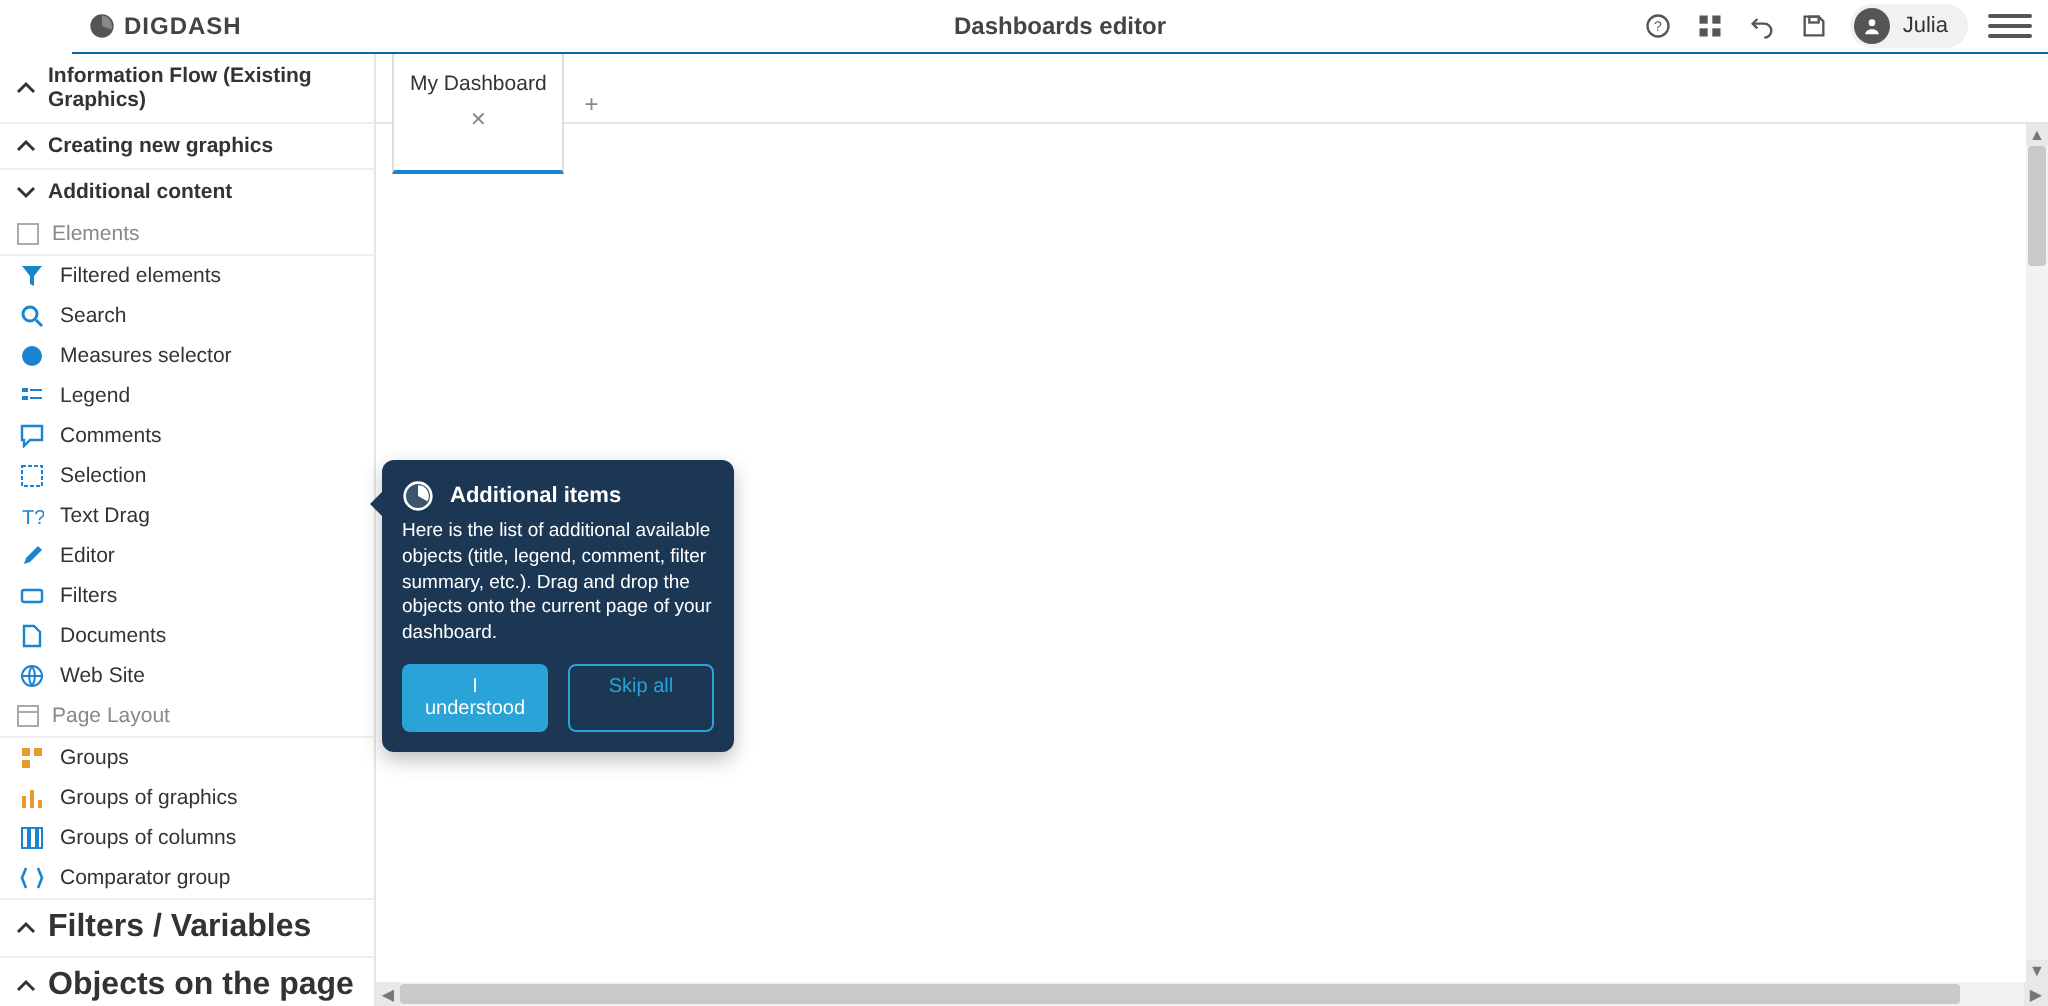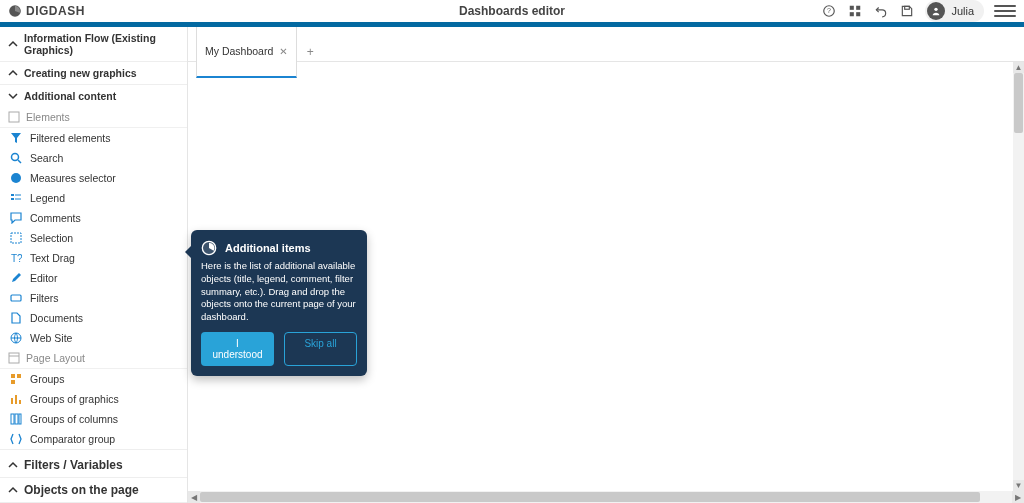--- a/index.html
+++ b/index.html
@@ -1,18 +1,18 @@
 <!DOCTYPE html>
 <html><head>
 <meta charset="utf-8">
 <style>
   * { box-sizing: border-box; margin: 0; padding: 0; }
   html, body { width: 1024px; height: 503px; font-family: Arial, Helvetica, sans-serif; font-size: 11px; color: #333; background:#fff; overflow:hidden;}
   
-  .header { height:27px; border-bottom:5px solid #0369a1; display:flex; align-items:center; padding:0 8px; position:relative;}
+  .header { height:27px; border-bottom:1px solid #0369a1; display:flex; align-items:center; padding:0 8px; position:relative;margin-left:36px;}
   .logo { display:flex; align-items:center; gap:4px; font-weight:700; color:#444; font-size:12px; letter-spacing:0.5px;}
   .logo svg { width:14px; height:14px; }
   .title { position:absolute; left:0; right:0; text-align:center; font-weight:700; font-size:12px; color:#444; pointer-events:none;}
   .header-right { margin-left:auto; display:flex; align-items:center; gap:10px;}
   .hicon { width:16px; height:16px; display:flex; align-items:center; justify-content:center; color:#555; cursor:pointer;}
   .user-pill { display:flex; align-items:center; gap:6px; background:#f1f1f1; border-radius:12px; padding:2px 10px 2px 2px; cursor:pointer;}
   .avatar { width:18px; height:18px; border-radius:50%; background:#555; display:flex; align-items:center; justify-content:center; color:#fff;}
   .hamburger { width:22px; height:18px; display:flex; flex-direction:column; justify-content:center; gap:3px; cursor:pointer;}
   .hamburger span{ height:2px; background:#555; width:100%; border-radius:1px;}
   
@@ -22,27 +22,27 @@
   .section-head { display:flex; align-items:center; gap:6px; padding:5px 8px; font-weight:700; color:#333; cursor:pointer; font-size:10.5px;}
   .chev { width:10px; height:10px; display:inline-flex; align-items:center; justify-content:center;}
   .chev svg{width:10px;height:10px;}
   .group-label { display:flex; align-items:center; gap:6px; padding:4px 8px; color:#888; border-bottom:1px solid #f0f0f0; font-size:10.5px;}
   .group-label .gicon{width:12px;height:12px;color:#aaa;display:flex;align-items:center;justify-content:center;}
   .items { }
   .item { display:flex; align-items:center; gap:8px; padding:4px 8px 4px 10px; cursor:grab; font-size:10.5px; color:#333;}
   .item .iicon{ width:12px; height:12px; display:flex; align-items:center; justify-content:center; color:#1b84d1;}
   .item .iicon.orange{color:#e79b2a;}
   .sidebar .flex-spacer{flex:1;}
-  .bottom-sections .section-head{font-size:12px;}
+  .bottom-sections .section-head{font-size:16px;}
   
   .main { flex:1; position:relative; display:flex; flex-direction:column; overflow:hidden;}
   .breadcrumb-tab { padding:3px 0 0 20px; font-size:10.5px; color:#333; }
   .breadcrumb-tab a{ color:#333; text-decoration:none; border-bottom:2px solid transparent; padding:0 4px 2px;}
   .tabbar { display:flex; align-items:center; gap:6px; padding-left:8px; border-bottom:1px solid #e5e5e5; height:20px;}
-  .tab { display:flex; align-items:center; gap:6px; padding:19px 8px; border:1px solid #ddd; border-bottom:2px solid #1b84d1; border-radius:3px 3px 0 0; background:#fff; font-size:10.5px; cursor:pointer;}
+  .tab { display:flex; align-items:center; gap:6px; padding:19px 8px; border:1px solid #ddd; border-bottom:2px solid #1b84d1; border-radius:3px 3px 0 0; background:#fff; font-size:10.5px; cursor:pointer;flex-direction:column;}
   .tab .close{ color:#888; font-size:10px; cursor:pointer;}
   .tab-add { color:#888; cursor:pointer; padding:0 4px; font-size:12px;}
   .canvas-wrap { flex:1; position:relative; overflow:hidden;}
   .canvas { position:absolute; inset:0; border-right:11px solid transparent;}
   
   .v-scroll { position:absolute; top:0; right:0; bottom:12px; width:11px; background:#f2f2f2;}
   .v-scroll .arrow{height:11px;display:flex;align-items:center;justify-content:center;color:#777;font-size:8px; background:#e8e8e8; cursor:pointer;}
   .v-scroll .track{position:absolute; top:11px; bottom:11px; left:0; right:0;}
   .v-scroll .thumb{position:absolute; left:1px; right:1px; top:0; height:60px; background:#c9c9c9; border-radius:2px;}
   

